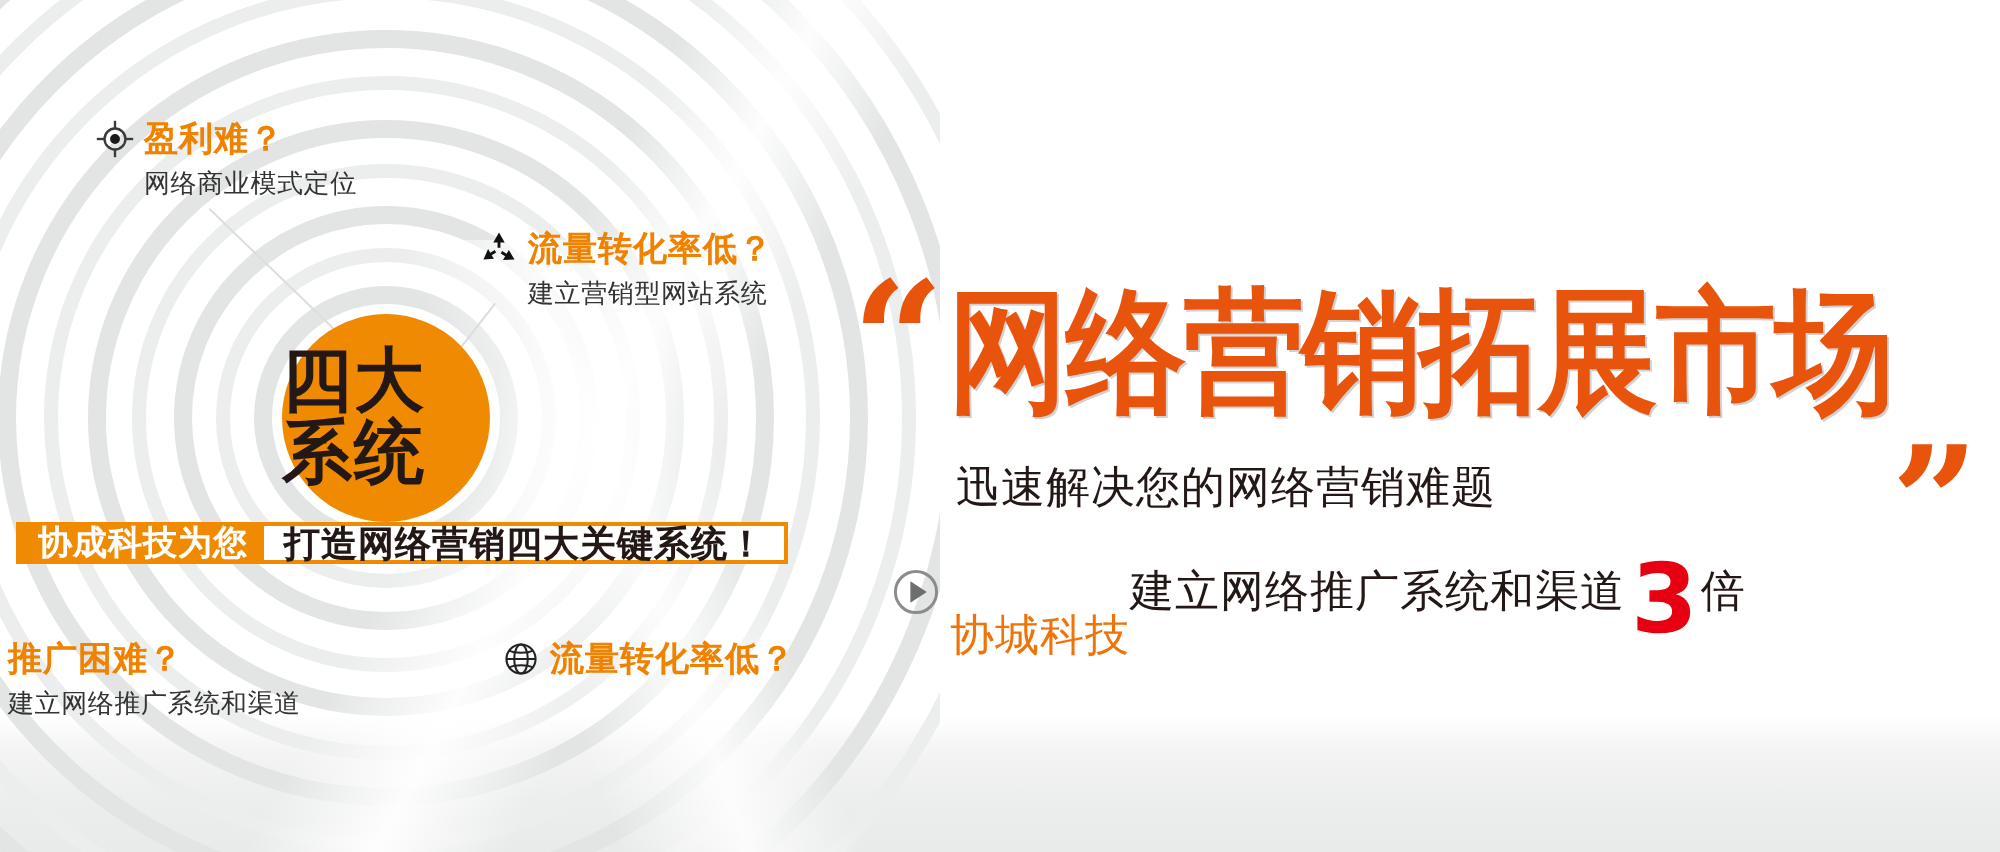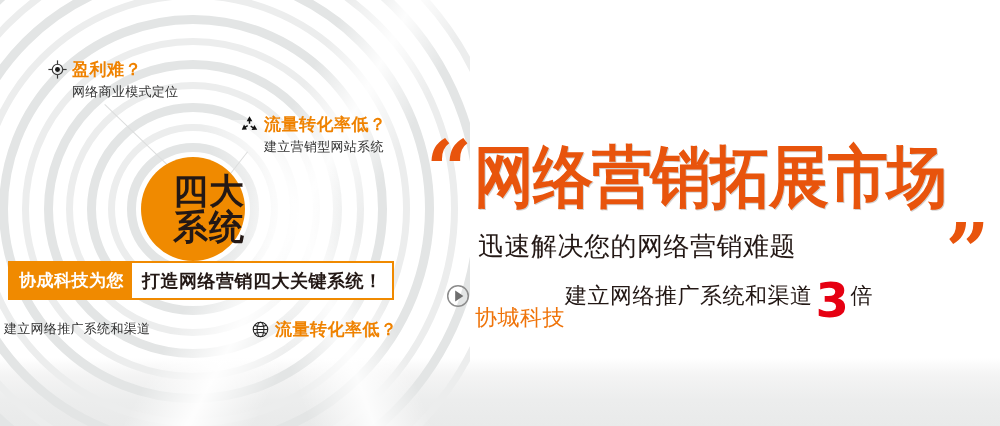--- a/index.html
+++ b/index.html
@@ -35,21 +35,21 @@
     pointer-events:none;
   }
 
   
   .connector{position:absolute;background:#dcdddd;height:1px;transform-origin:0 0;}
 
   
   #core{
     position:absolute;left:141px;top:157px;width:104px;height:104px;border-radius:50%;
     background:#f08a00;
-    display:flex;flex-direction:column;align-items:flex-end;justify-content:center;
+    display:flex;flex-direction:column;align-items:flex-start;justify-content:center;
     line-height:.98;
   }
   #core .cl{
     font-family:"DejaVu Sans","Liberation Sans",sans-serif;
     font-weight:bold;font-size:35px;color:#231815;letter-spacing:1px;
   }
   #core .cl2{margin-top:2px;}
 
   
   .callout{position:absolute;white-space:nowrap;}
@@ -65,21 +65,21 @@
   #c1{left:48px;top:58px;}
   #c1 .sub{margin-left:24px;}
   #c2{left:240px;top:113px;}
   #c2 .sub{margin-left:24px;}
   #c3{left:4px;top:318px;}
   #c4{left:251px;top:318px;}
   #c4 .sub{margin-left:24px;}
 
   
   #strap{
-    position:absolute;left:8px;top:261px;height:39px;display:flex;align-items:stretch;
+    position:absolute;left:8px;top:261px;height:21px;display:flex;align-items:stretch;
     border:2px solid #f08a00;box-sizing:border-box;background:#ffffff;
   }
   #strap .lhs{
     background:#f08a00;color:#ffffff;font-size:17px;font-weight:bold;
     display:flex;align-items:center;padding:0 8px 0 9px;letter-spacing:.5px;
   }
   #strap .rhs{
     color:#231815;font-size:18px;font-weight:bold;
     display:flex;align-items:center;padding:0 9px 0 10px;letter-spacing:.5px;font-family:Liberation Serif, serif;
   }
@@ -104,21 +104,21 @@
     text-shadow:1px 1px 0 rgba(0,0,0,.18);
   }
   #headline .qc{
     font-family:"DejaVu Serif","Liberation Serif",serif;
     font-size:76px;font-weight:bold;color:#e8540c;line-height:.72;
     align-self:flex-end;margin-bottom:-16px;margin-left:1px;
   }
 
   #sub1{
     position:absolute;left:60px;top:229px;
-    font-size:26px;color:#231815;letter-spacing:.5px;
+    font-size:22px;color:#231815;letter-spacing:.5px;
   }
   #sub2{
     position:absolute;left:28px;top:259px;display:flex;align-items:center;
     font-size:22px;color:#231815;letter-spacing:.5px;
   }
   #sub2 .brand{color:#ef7309;font-weight:normal;margin-top:44px;}
   #sub2 .big3{
     color:#e60012;font-weight:bold;font-size:48px;line-height:.6;
     margin:0 1px 0 3px;position:relative;top:4px;
   }
@@ -178,20 +178,23 @@
           <path d="M2.2 18.6 L5.1 12.0 L6.5 14.3 L9.3 12.6 L10.2 14.2 L7.4 15.9 L8.8 18.2 Z"></path>
           <path d="M21.8 18.6 L14.5 18.9 L15.9 16.6 L13.1 14.9 L14.0 13.3 L16.8 15.0 L18.2 12.7 Z"></path>
         </g>
       </svg>
       <span class="head">流量转化率低？</span>
     </div>
     <div class="sub">建立营销型网站系统</div>
   </div>
 
   <div class="callout" id="c3">
+    <div class="row">
+      <span class="head">推广困难？</span>
+    </div>
     <div class="sub">建立网络推广系统和渠道</div>
   </div>
 
   <div class="callout" id="c4">
     <div class="row">
       <svg class="ico" viewBox="0 0 24 24">
         <g fill="none" stroke="#222222" stroke-width="1.3">
           <circle cx="12" cy="12" r="9.2"></circle>
           <ellipse cx="12" cy="12" rx="4.3" ry="9.2"></ellipse>
           <line x1="2.8" y1="12" x2="21.2" y2="12"></line>

